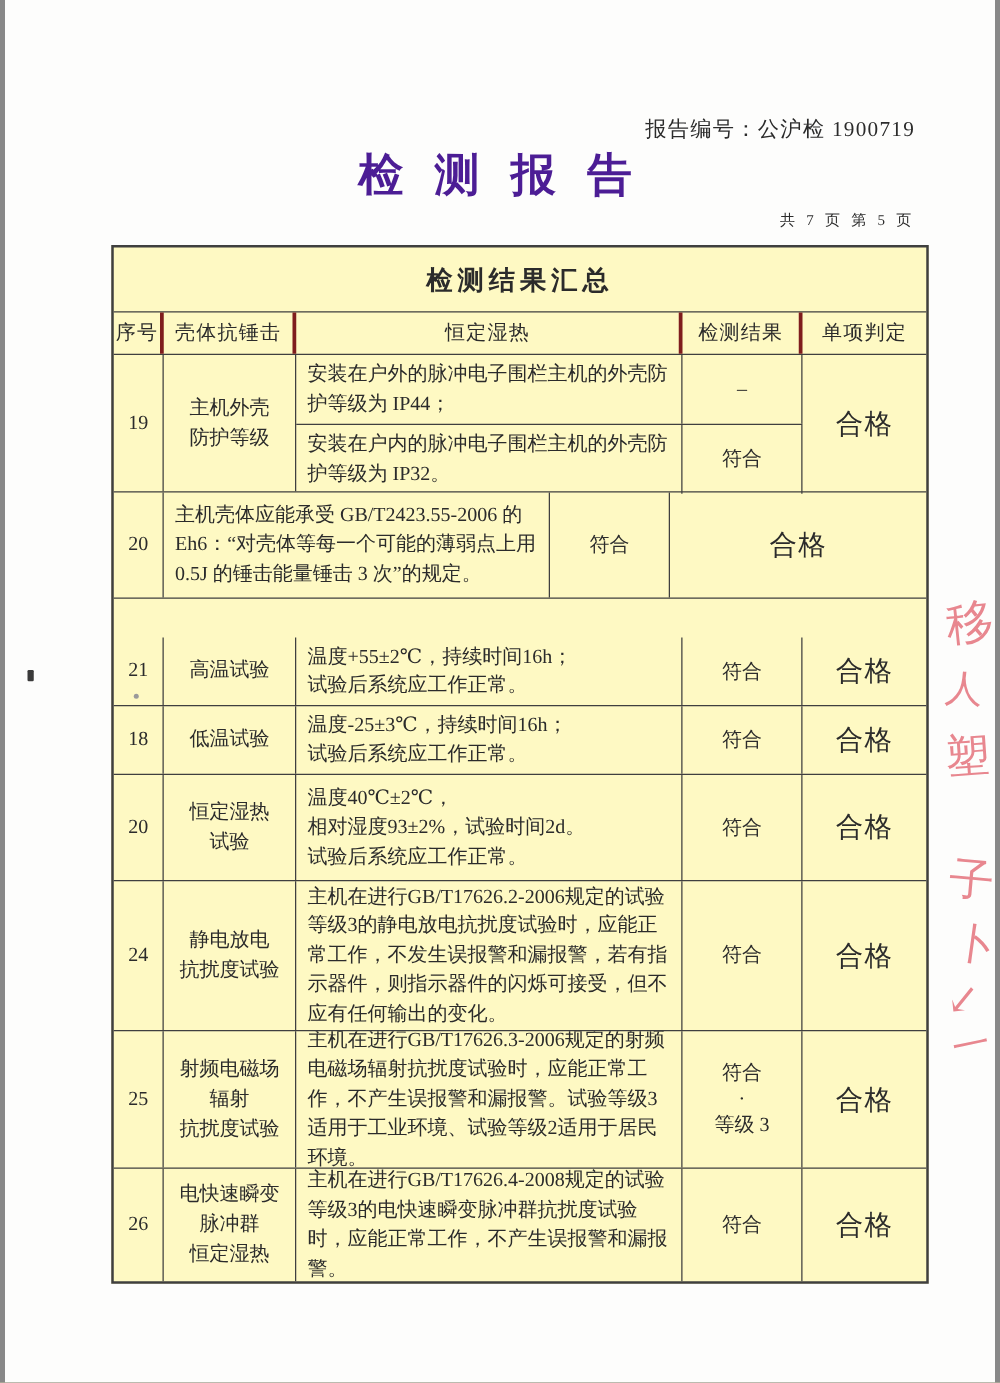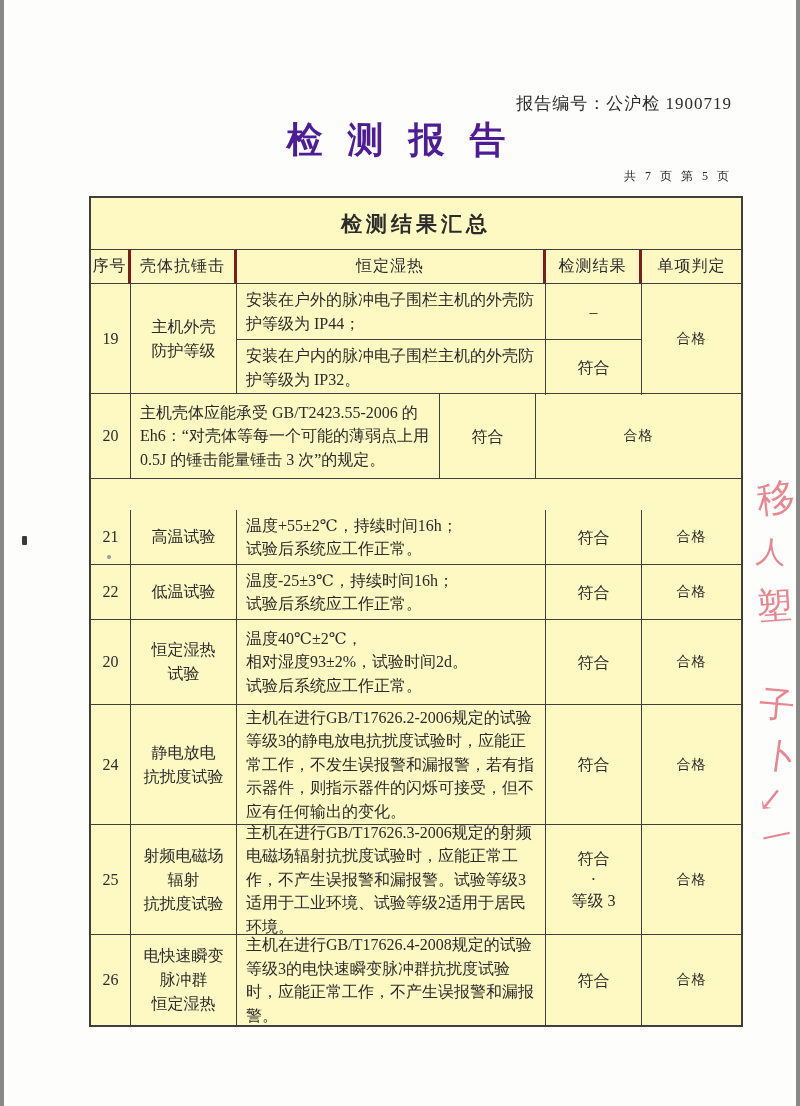--- a/index.html
+++ b/index.html
@@ -51,21 +51,21 @@
     border-right:1px solid #3f3f3f; overflow:hidden;
     font-size:16px; text-align:center; white-space:pre-line;
   }
   .cell.no { width:40px; }
   .cell.item { width:106px; line-height:24px; padding:2px; }
   .cell.req {
     width:309px; justify-content:flex-start; text-align:left;
     padding:4px 9px; line-height:23.5px;
   }
   .cell.result { width:96px; line-height:21px; }
-  .cell.verdict { flex:1; border-right:none; font-size:14px; letter-spacing:1px; }
+  .cell.verdict { flex:1; border-right:none; font-size:22px; letter-spacing:1px; }
   .subwrap { width:405px; display:flex; flex-direction:column; }
   .subrow { display:flex; flex:1; }
   .subrow:first-child { border-bottom:1px solid #3f3f3f; }
   .subrow .cell.req { width:309px; }
   .subrow .cell.result { flex:1; }
   .stamp-mark {
     position:absolute; color:#e05a66; opacity:.72;
     font-family:"DejaVu Serif",serif; line-height:1;
     pointer-events:none;
   }
@@ -123,21 +123,21 @@
         </div>
         <div class="trow" style="height: 55px; margin-top: 31px;">
           <div class="cell no">21</div>
           <div class="cell item">高温试验</div>
           <div class="cell req">温度+55±2℃，持续时间16h；
 试验后系统应工作正常。</div>
           <div class="cell result">符合</div>
           <div class="cell verdict">合格</div>
         </div>
         <div class="trow" style="height: 55px;">
-          <div class="cell no">22</div>
+          <div class="cell no">18</div>
           <div class="cell item">低温试验</div>
           <div class="cell req">温度-25±3℃，持续时间16h；
 试验后系统应工作正常。</div>
           <div class="cell result">符合</div>
           <div class="cell verdict">合格</div>
         </div>
         <div class="trow" style="height: 85px;">
           <div class="cell no">20</div>
           <div class="cell item">恒定湿热
 试验</div>

